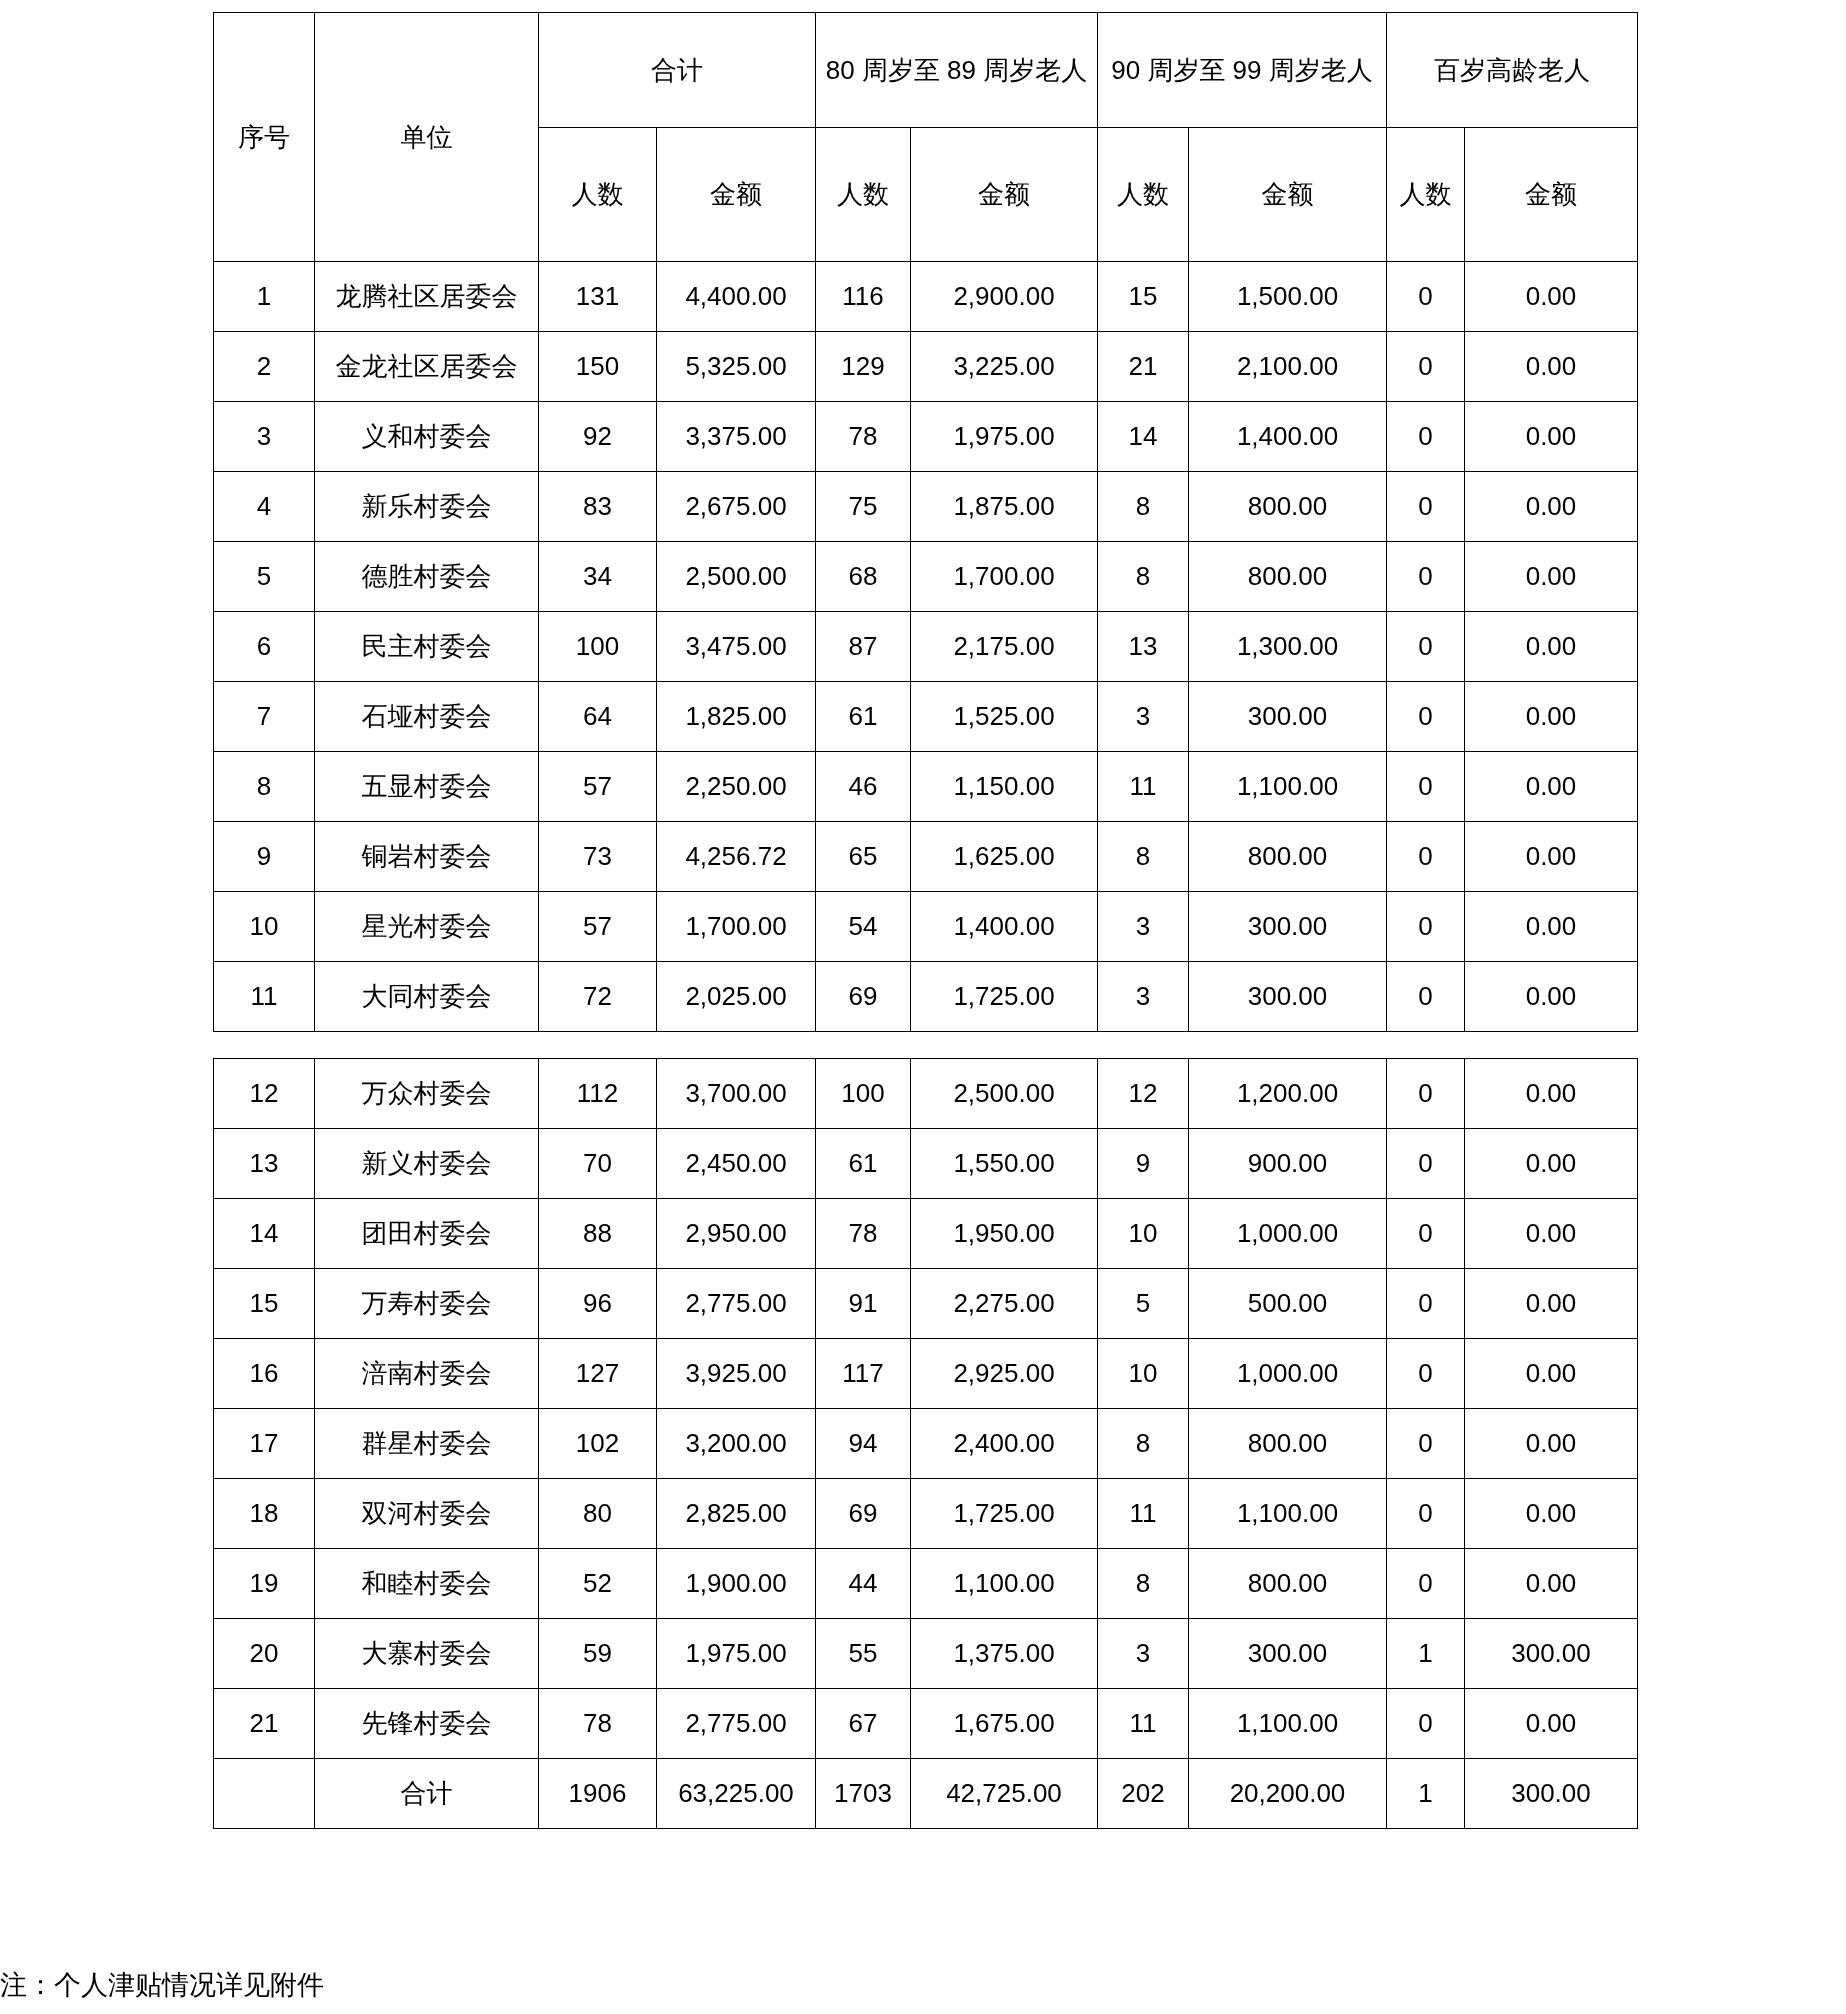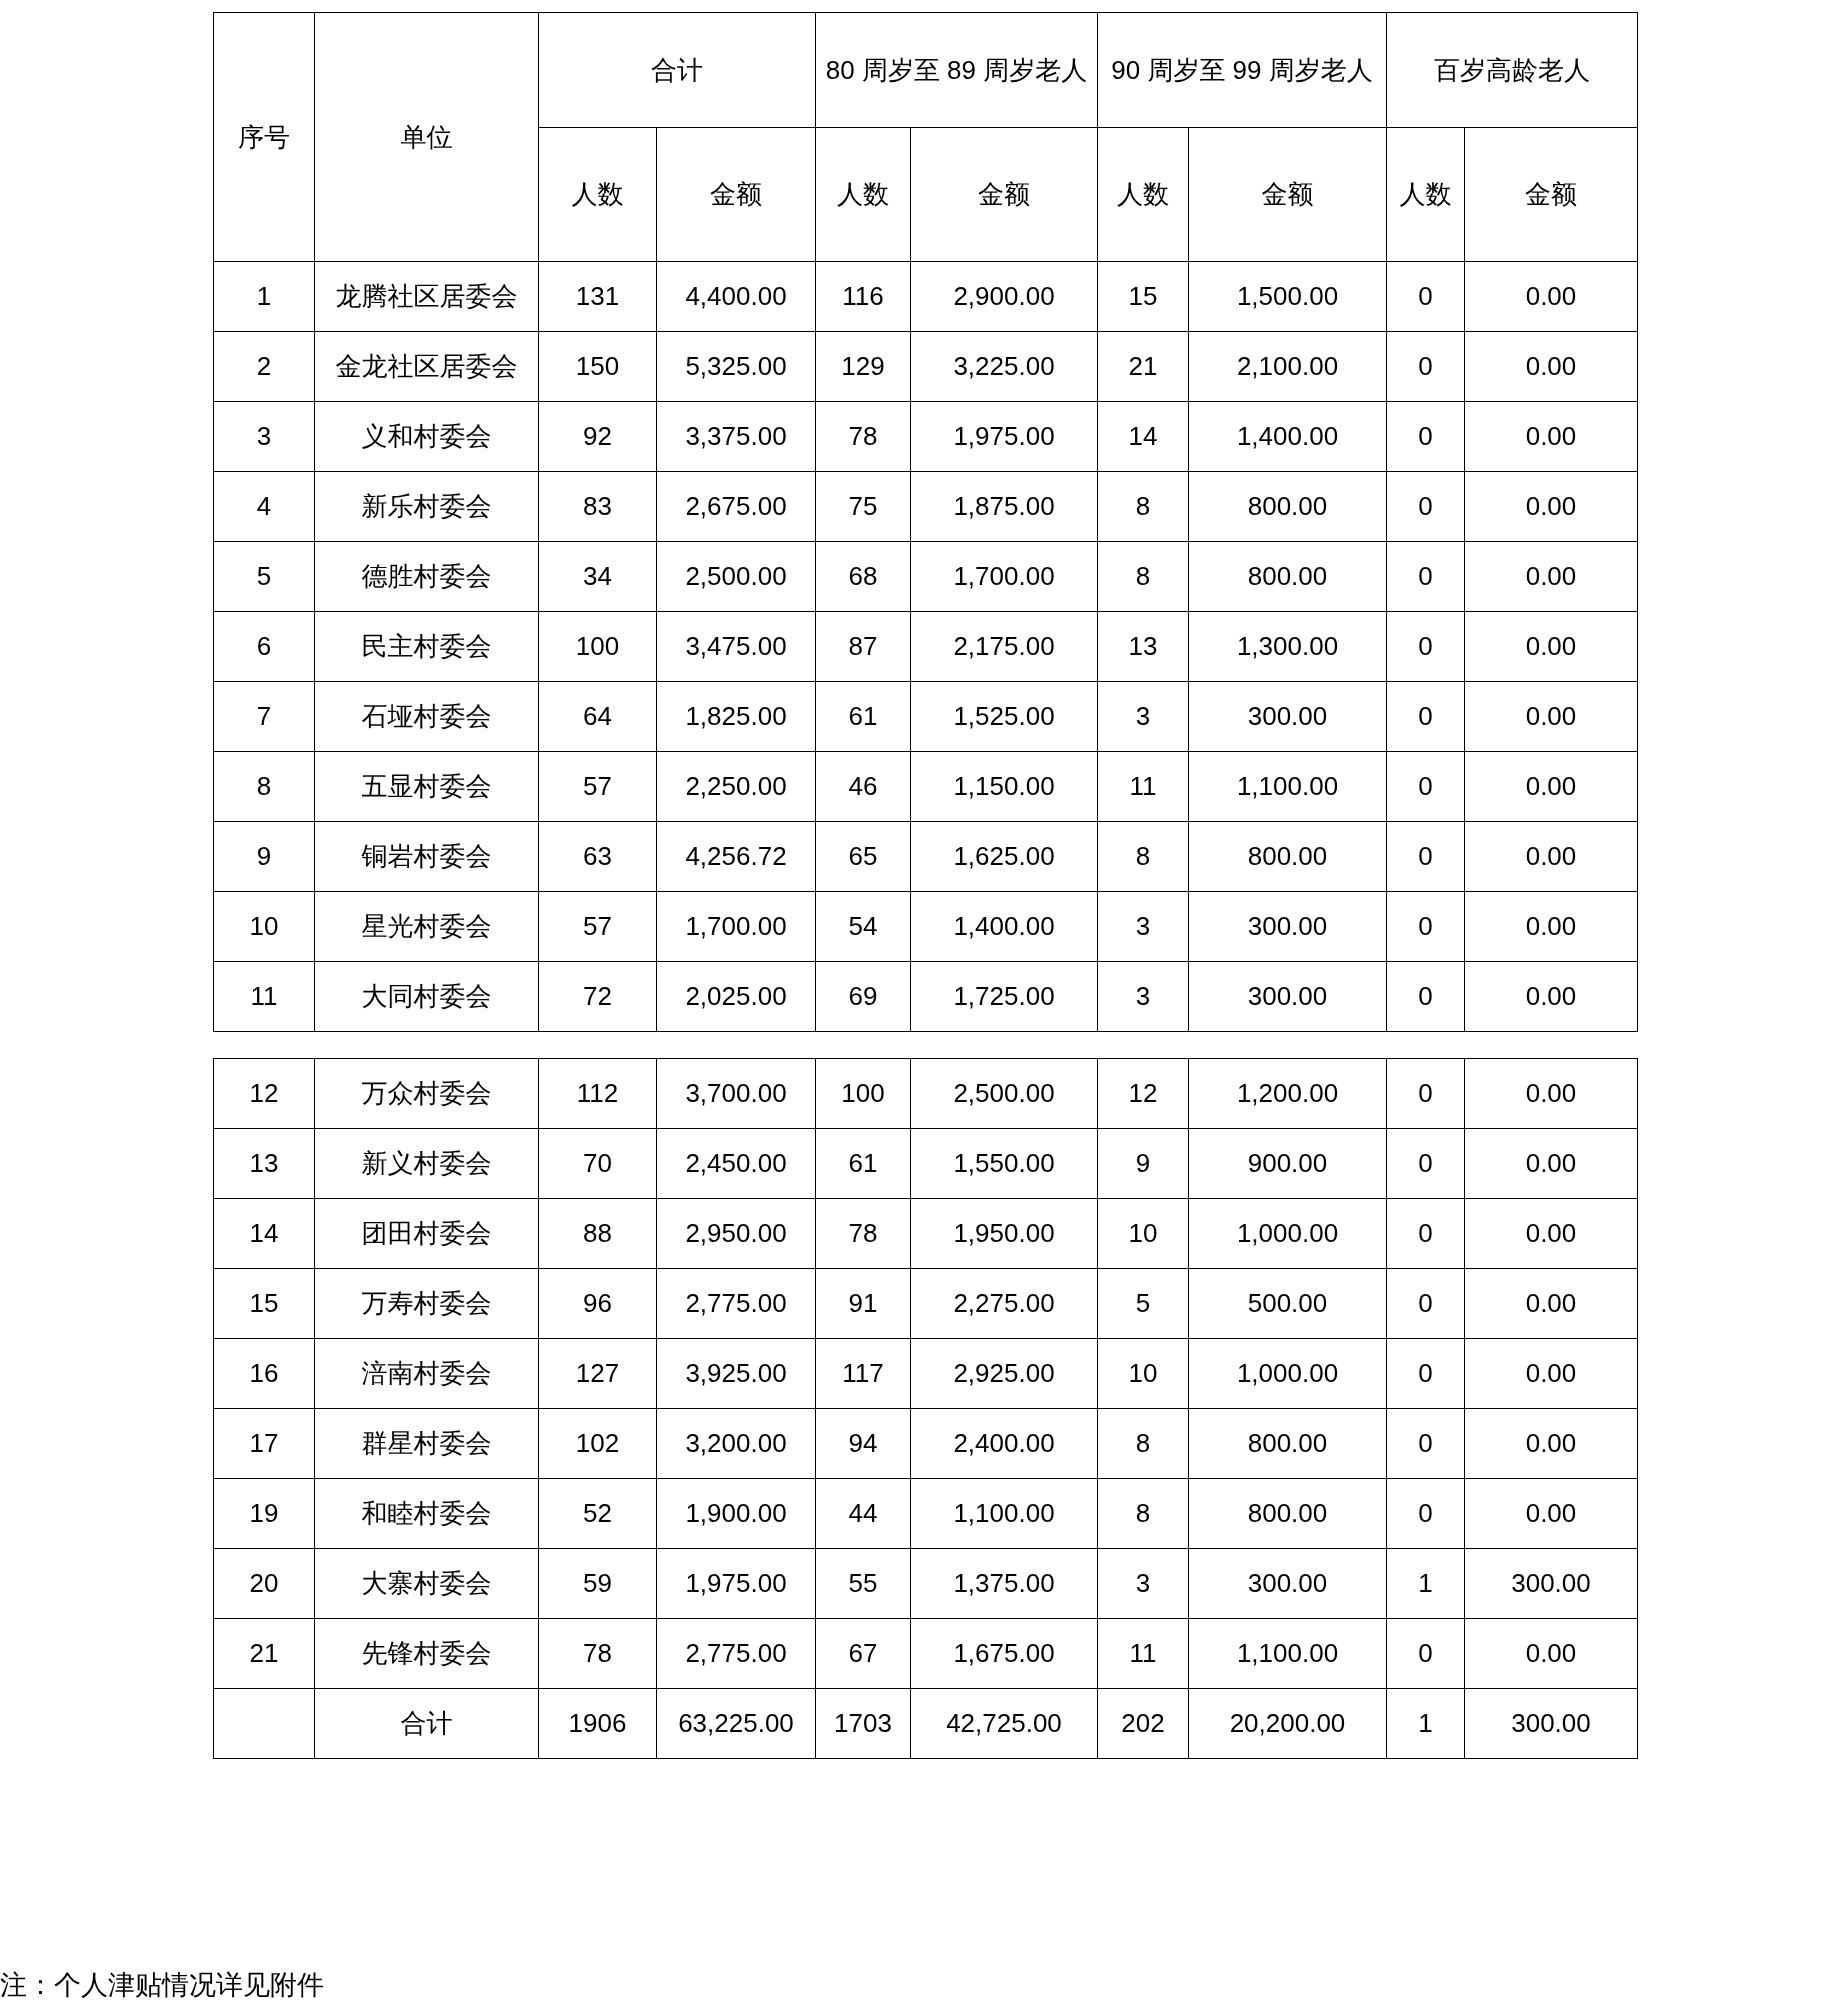--- a/index.html
+++ b/index.html
@@ -183,21 +183,21 @@
     <td>46</td>
     <td>1,150.00</td>
     <td>11</td>
     <td>1,100.00</td>
     <td>0</td>
     <td>0.00</td>
   </tr>
         <tr>
     <td>9</td>
     <td>铜岩村委会</td>
-    <td>63</td>
+    <td>73</td>
     <td>4,256.72</td>
     <td>65</td>
     <td>1,625.00</td>
     <td>8</td>
     <td>800.00</td>
     <td>0</td>
     <td>0.00</td>
   </tr>
         <tr>
     <td>10</td>
@@ -306,20 +306,32 @@
     <td>102</td>
     <td>3,200.00</td>
     <td>94</td>
     <td>2,400.00</td>
     <td>8</td>
     <td>800.00</td>
     <td>0</td>
     <td>0.00</td>
   </tr>
         <tr>
+    <td>18</td>
+    <td>双河村委会</td>
+    <td>80</td>
+    <td>2,825.00</td>
+    <td>69</td>
+    <td>1,725.00</td>
+    <td>11</td>
+    <td>1,100.00</td>
+    <td>0</td>
+    <td>0.00</td>
+  </tr>
+        <tr>
     <td>19</td>
     <td>和睦村委会</td>
     <td>52</td>
     <td>1,900.00</td>
     <td>44</td>
     <td>1,100.00</td>
     <td>8</td>
     <td>800.00</td>
     <td>0</td>
     <td>0.00</td>

